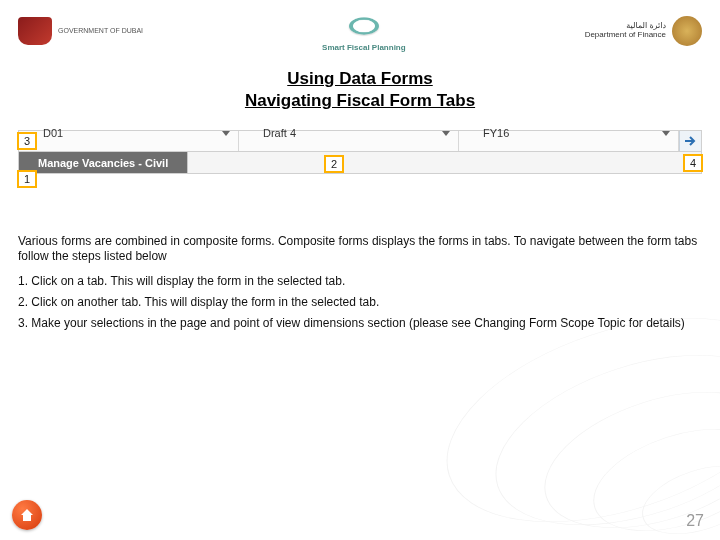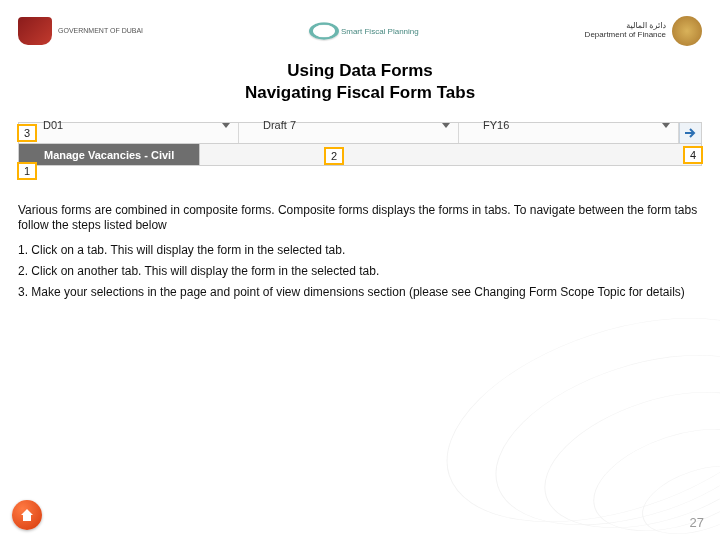--- a/index.html
+++ b/index.html
@@ -32,32 +32,33 @@
     border-radius: 4px 4px 10px 10px;
   }
   .logo-left .caption { font-size: 7px; color: #555; text-align: left; line-height: 1.1; }
   .ring {
     width: 30px; height: 30px;
     border: 4px solid #6bb6ae;
     border-radius: 50%;
     transform: rotateX(55deg);
     box-shadow: 0 2px 2px rgba(0,0,0,0.15);
   }
-  .logo-center { flex-direction: row; gap: 2px; }
+  .logo-center { flex-direction: column; gap: 2px; font-weight: bold; }
   .logo-center .caption { font-size: 8px; color: #4a8a82; }
   .seal {
     width: 30px; height: 30px;
     background: radial-gradient(circle, #d9b25a 0%, #b8893a 70%);
     border-radius: 50%;
   }
   .logo-right .caption { font-size: 8px; color: #333; text-align: right; line-height: 1.1; }
   .title-block {
     text-align: center;
-    margin-top: 2px;
+    margin-top: 10px;
     line-height: 1.3;
+    text-decoration: underline;
   }
   .title-block .t1 { font-weight: bold; font-size: 17px; color: #000; }
   .title-block .t2 { font-weight: bold; font-size: 17px; color: #000; }
   .screenshot-area {
     margin: 18px 18px 0 18px;
     position: relative;
   }
   .pov-row {
     display: flex;
     gap: 0;
@@ -96,21 +97,21 @@
   .arrow-btn svg { display: block; }
   .tabs-row {
     display: flex;
     height: 22px;
     background: #f5f5f5;
     border: 1px solid #d0d0d0;
     border-top: none;
     align-items: stretch;
   }
   .tab {
-    padding: 0 25px;
+    padding: 0 19px;
     font-size: 11px;
     display: flex;
     align-items: center;
     border-right: 1px solid #c8c8c8;
     background: #eaeaea;
     color: #333;
     cursor: pointer;
   }
   .tab.active {
     background: #6e6e6e;
@@ -127,21 +128,21 @@
     height: 18px;
     display: flex;
     align-items: center;
     justify-content: center;
   }
   .c3 { top: 2px; left: -1px; }
   .c4 { top: 24px; right: -1px; }
   .c1 { top: 40px; left: -1px; }
   .c2 { top: 25px; left: 306px; }
   .content {
-    margin: 37px 18px 0 18px;
+    margin: 60px 18px 0 18px;
     font-size: 12px;
     color: #111;
   }
   .intro { margin-bottom: 10px; line-height: 1.25; }
   .step { margin: 6px 0; line-height: 1.25; }
   .home-btn {
     position: absolute;
     left: 12px;
     bottom: 10px;
     width: 30px; height: 30px;
@@ -150,21 +151,21 @@
     display: flex;
     align-items: center;
     justify-content: center;
     box-shadow: 0 1px 3px rgba(0,0,0,0.3);
   }
   .home-btn svg { display:block; }
   .page-num {
     position: absolute;
     right: 16px;
     bottom: 10px;
-    font-size: 13px;
+    font-size: 16px;
     color: #9a9a9a;
   }
   .bg-deco {
     position: absolute;
     right: -80px;
     bottom: -60px;
     width: 360px;
     height: 260px;
     pointer-events: none;
     opacity: 0.55;
@@ -202,21 +203,21 @@
   <div class="t2">Navigating Fiscal Form Tabs</div>
 </div>
 
 <div class="screenshot-area">
   <div class="pov-row">
     <div class="pov-cell">
       <span>D01</span>
       <span class="tri-down"></span>
     </div>
     <div class="pov-cell">
-      <span>Draft 7</span>
+      <span>Draft 4</span>
       <span class="tri-down"></span>
     </div>
     <div class="pov-cell">
       <span>FY16</span>
       <span class="tri-down"></span>
     </div>
     <div class="arrow-btn">
       <svg width="14" height="12" viewBox="0 0 14 12">
         <path d="M1 6 H9 M6 2 L10 6 L6 10" stroke="#2b6fb3" stroke-width="2" fill="none"></path>
       </svg>

